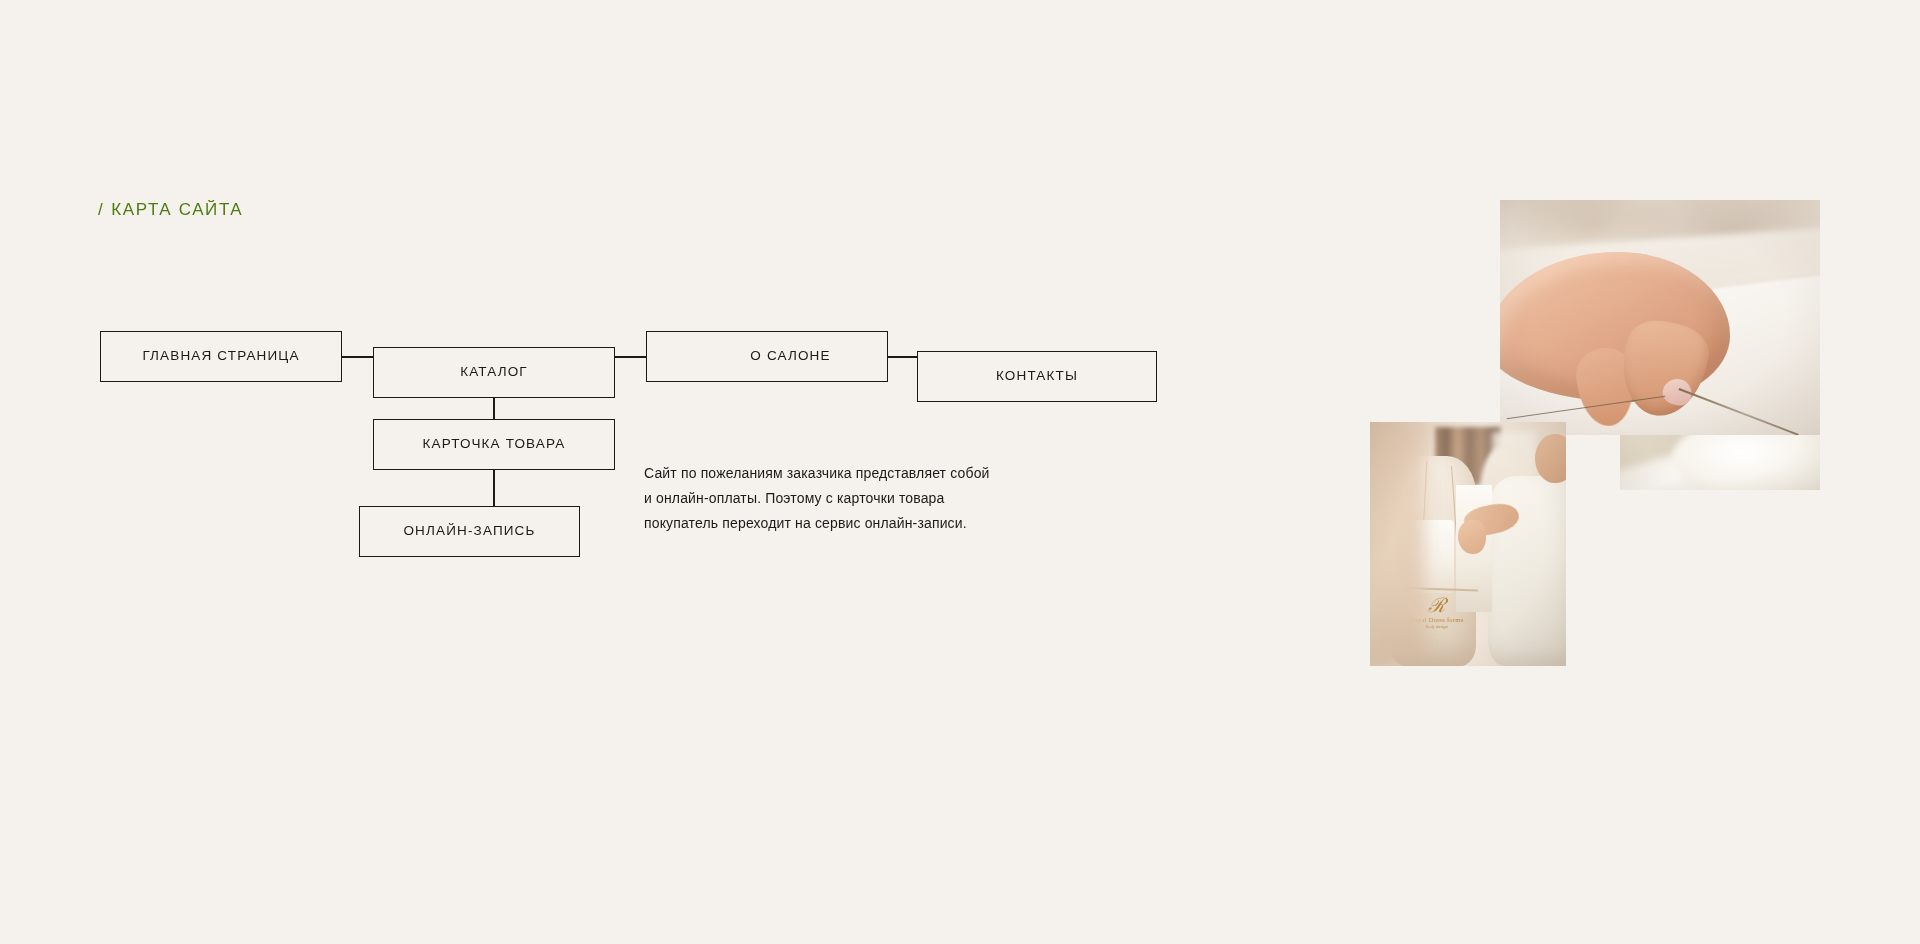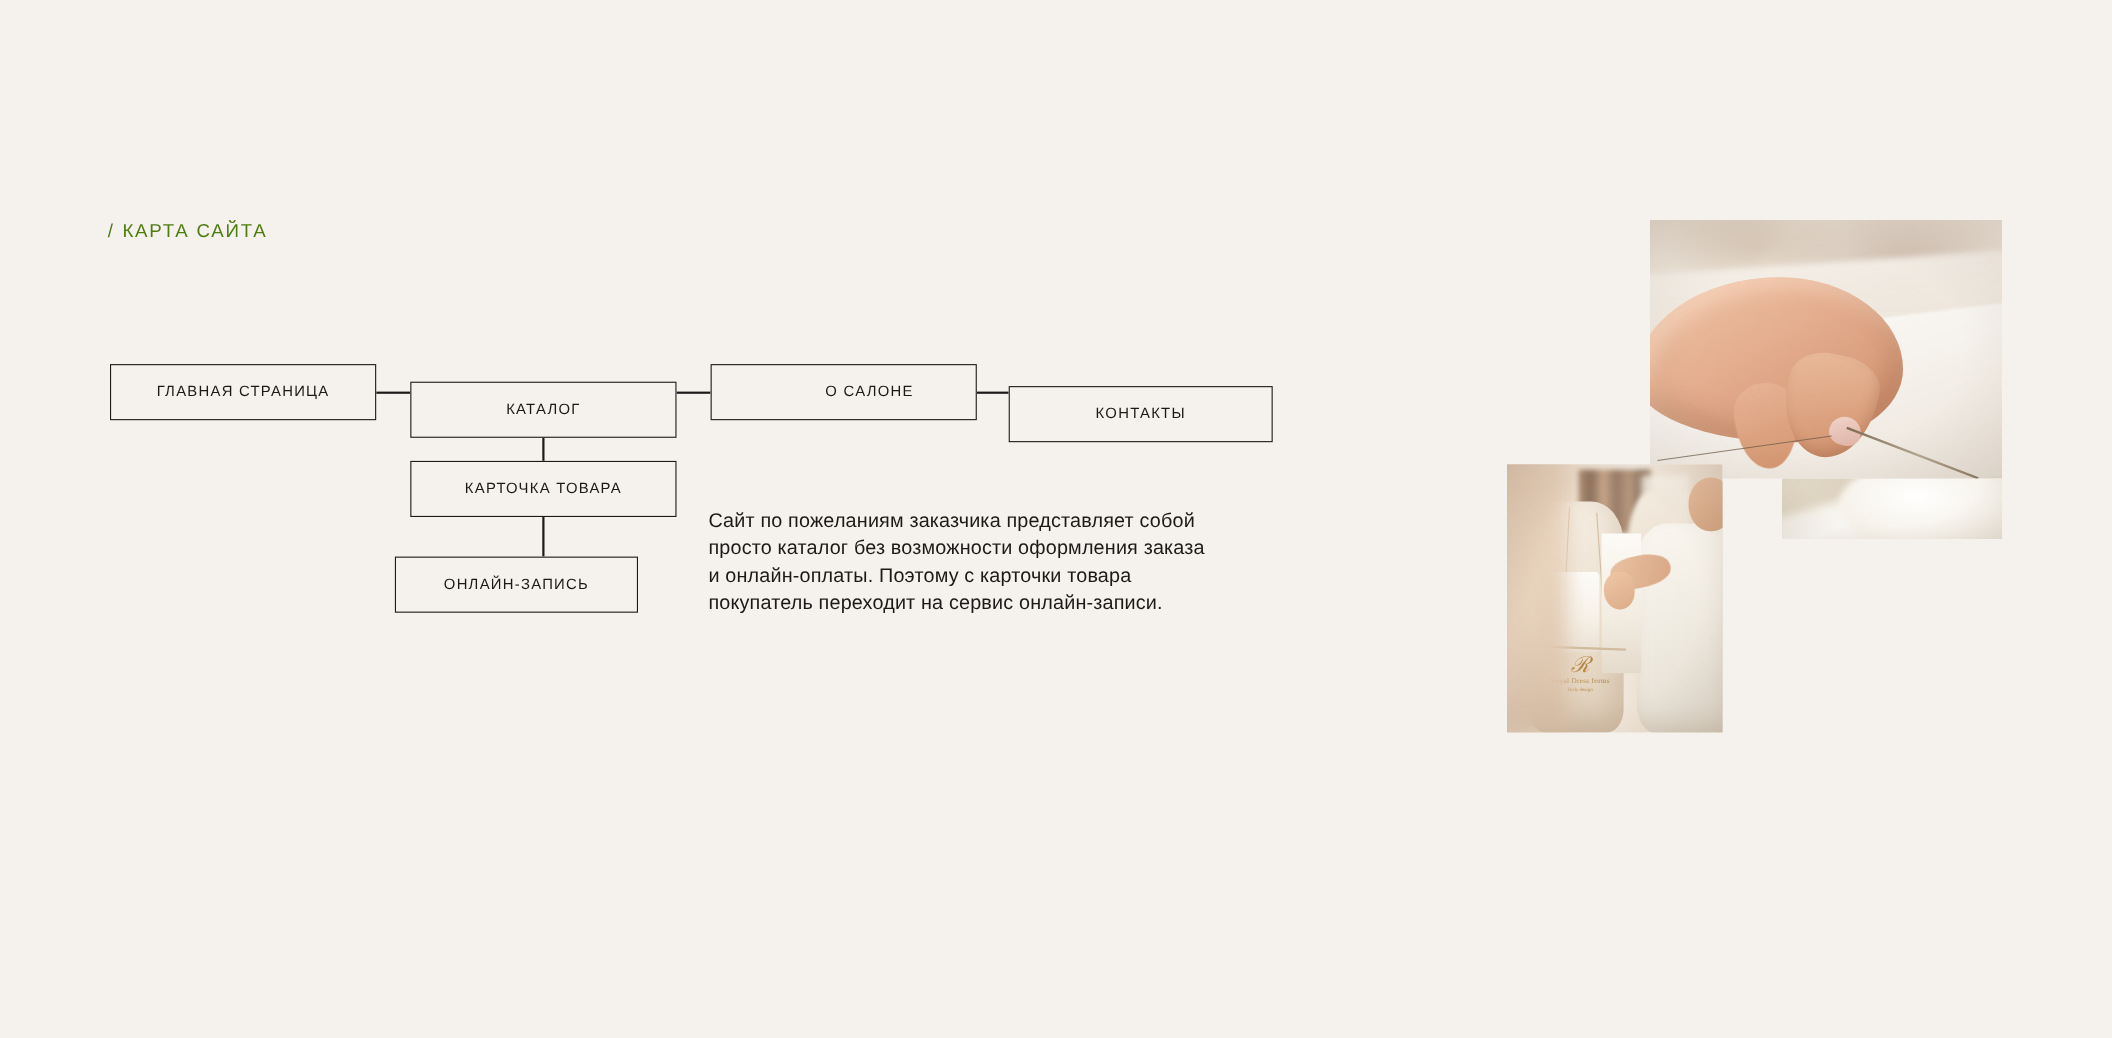--- a/index.html
+++ b/index.html
@@ -86,21 +86,21 @@
   #conn-catalog-card    { left: 493px; top: 382px; height: 37px; }
   
   #conn-card-booking    { left: 493px; top: 470px; height: 36px; }
 
   
   .description {
     position: absolute;
     left: 644px;
     top: 461px;
     width: 480px;
-    font-size: 18px;
+    font-size: 14px;
     line-height: 25px;
     color: #1c1a18;
     letter-spacing: 0.15px;
   }
   .description p {
     margin: 0;
   }
 
   
   .collage {
@@ -483,21 +483,20 @@
     <div class="node" id="node-card">
       <span>КАРТОЧКА ТОВАРА</span>
     </div>
     <div class="node" id="node-booking">
       <span>ОНЛАЙН-ЗАПИСЬ</span>
     </div>
   </div>
 
   <div class="description">
     <p>Сайт по пожеланиям заказчика представляет собой</p>
-    <p>просто каталог без возможности оформления заказа</p>
     <p>и онлайн-оплаты. Поэтому с карточки товара</p>
     <p>покупатель переходит на сервис онлайн-записи.</p>
   </div>
 
   <div class="collage">
 
     <div class="photo" id="photo-fabric-detail">
       <div class="photo-canvas bg-fabric">
         <div class="fabric-fold-a"></div>
         <div class="fabric-fold-b"></div>

